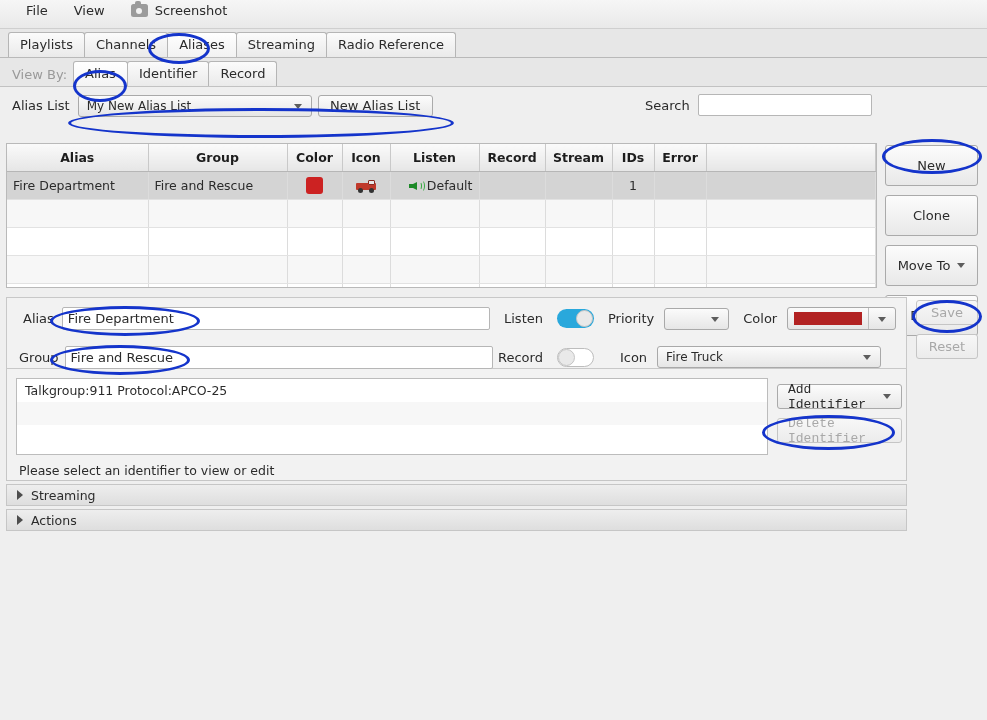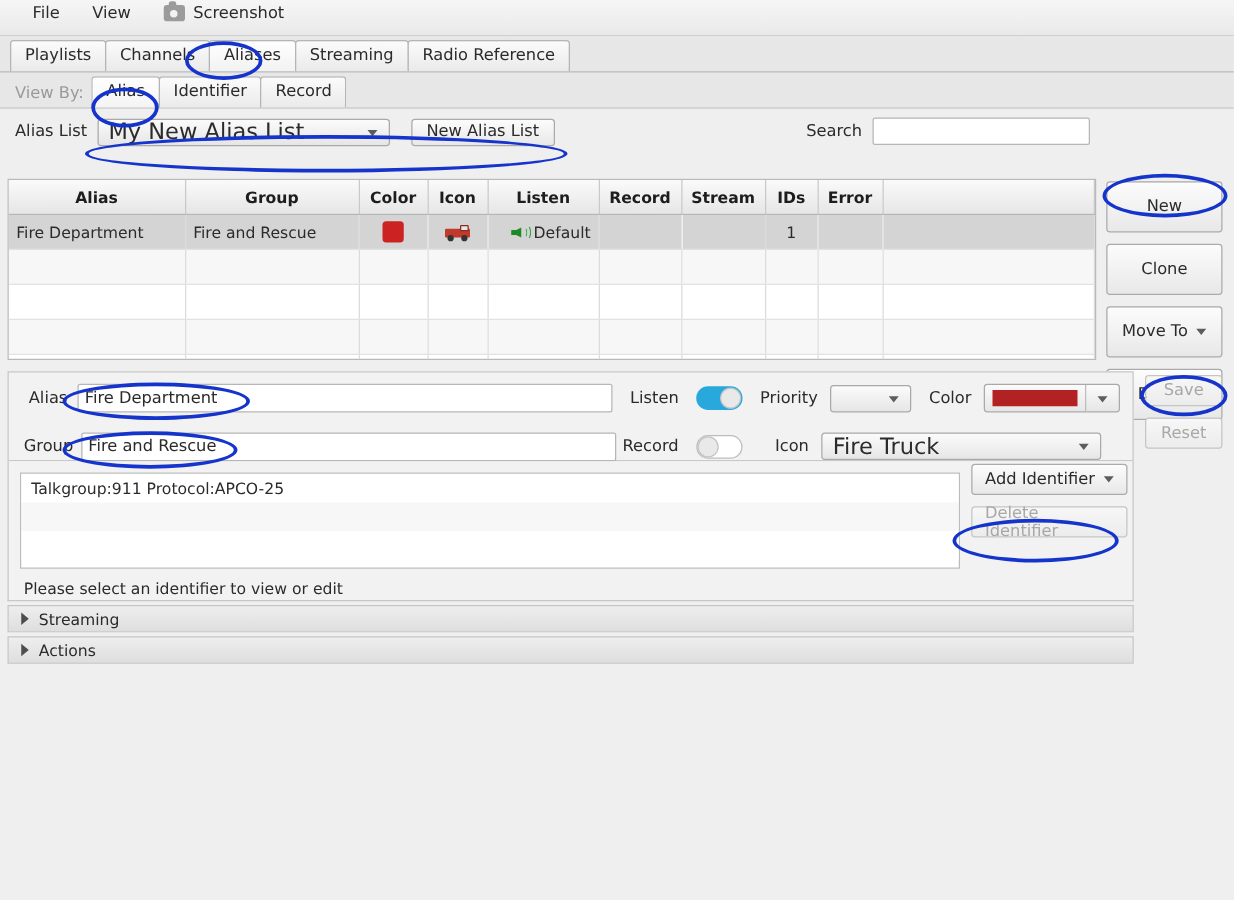--- a/index.html
+++ b/index.html
@@ -137,21 +137,21 @@
   .fld-label { font-size: 13px; color: #2b2b2b; }
 
   .combo {
     height: 22px;
     background: linear-gradient(to bottom, #fbfbfb, #e6e6e6);
     border: 1px solid #a9a9a9;
     border-radius: 3px;
     display: flex;
     align-items: center;
     box-sizing: border-box;
-    font-size: 18px;
+    font-size: 12px;
     color: #2b2b2b;
     padding-left: 8px;
     position: relative;
     cursor: default;
   }
   .combo .arrow {
     position: absolute;
     right: 9px; top: 50%;
     margin-top: -2px;
     width: 0; height: 0;
@@ -454,22 +454,22 @@
   }
   .ident-row.alt { background: #f7f7f7; }
   .ident-hint {
     position: absolute;
     left: 12px; top: 94px;
     font-size: 12.5px;
     color: #2b2b2b;
   }
   .ident-btns {
     position: absolute;
-    left: 770px; top: 2px;
-    display: flex; flex-direction: column; gap: 9px;
+    left: 770px; top: 15px;
+    display: flex; flex-direction: column; gap: 9px; font-family: Liberation Mono, monospace;
   }
   .ident-btns .btn { width: 125px; height: 25px; justify-content: center; }
   .ident-btns .btn .arrow-s {
     margin-left: 7px;
     width: 0; height: 0;
     border-left: 4.5px solid transparent;
     border-right: 4.5px solid transparent;
     border-top: 5px solid #5d5d5d;
   }
 
@@ -514,21 +514,21 @@
   <div class="vtab">Identifier</div>
   <div class="vtab">Record</div>
 </div>
 
 <div class="aliasrow">
   <span class="fld-label">Alias List</span>
   <div class="combo" style="width:234px; margin-left:8px;">
     <span>My New Alias List</span>
     <span class="arrow"></span>
   </div>
-  <div class="btn" style="margin-left:17px; width:115px;">New Alias List</div>
+  <div class="btn" style="margin-left:6px; width:115px;">New Alias List</div>
 
   <div class="search-wrap">
     <span class="fld-label">Search</span>
     <input class="search-input" type="text" value="" placeholder="" style="">
   </div>
 </div>
 
 <div class="table-area">
   <table class="alias-table">
     <colgroup>

